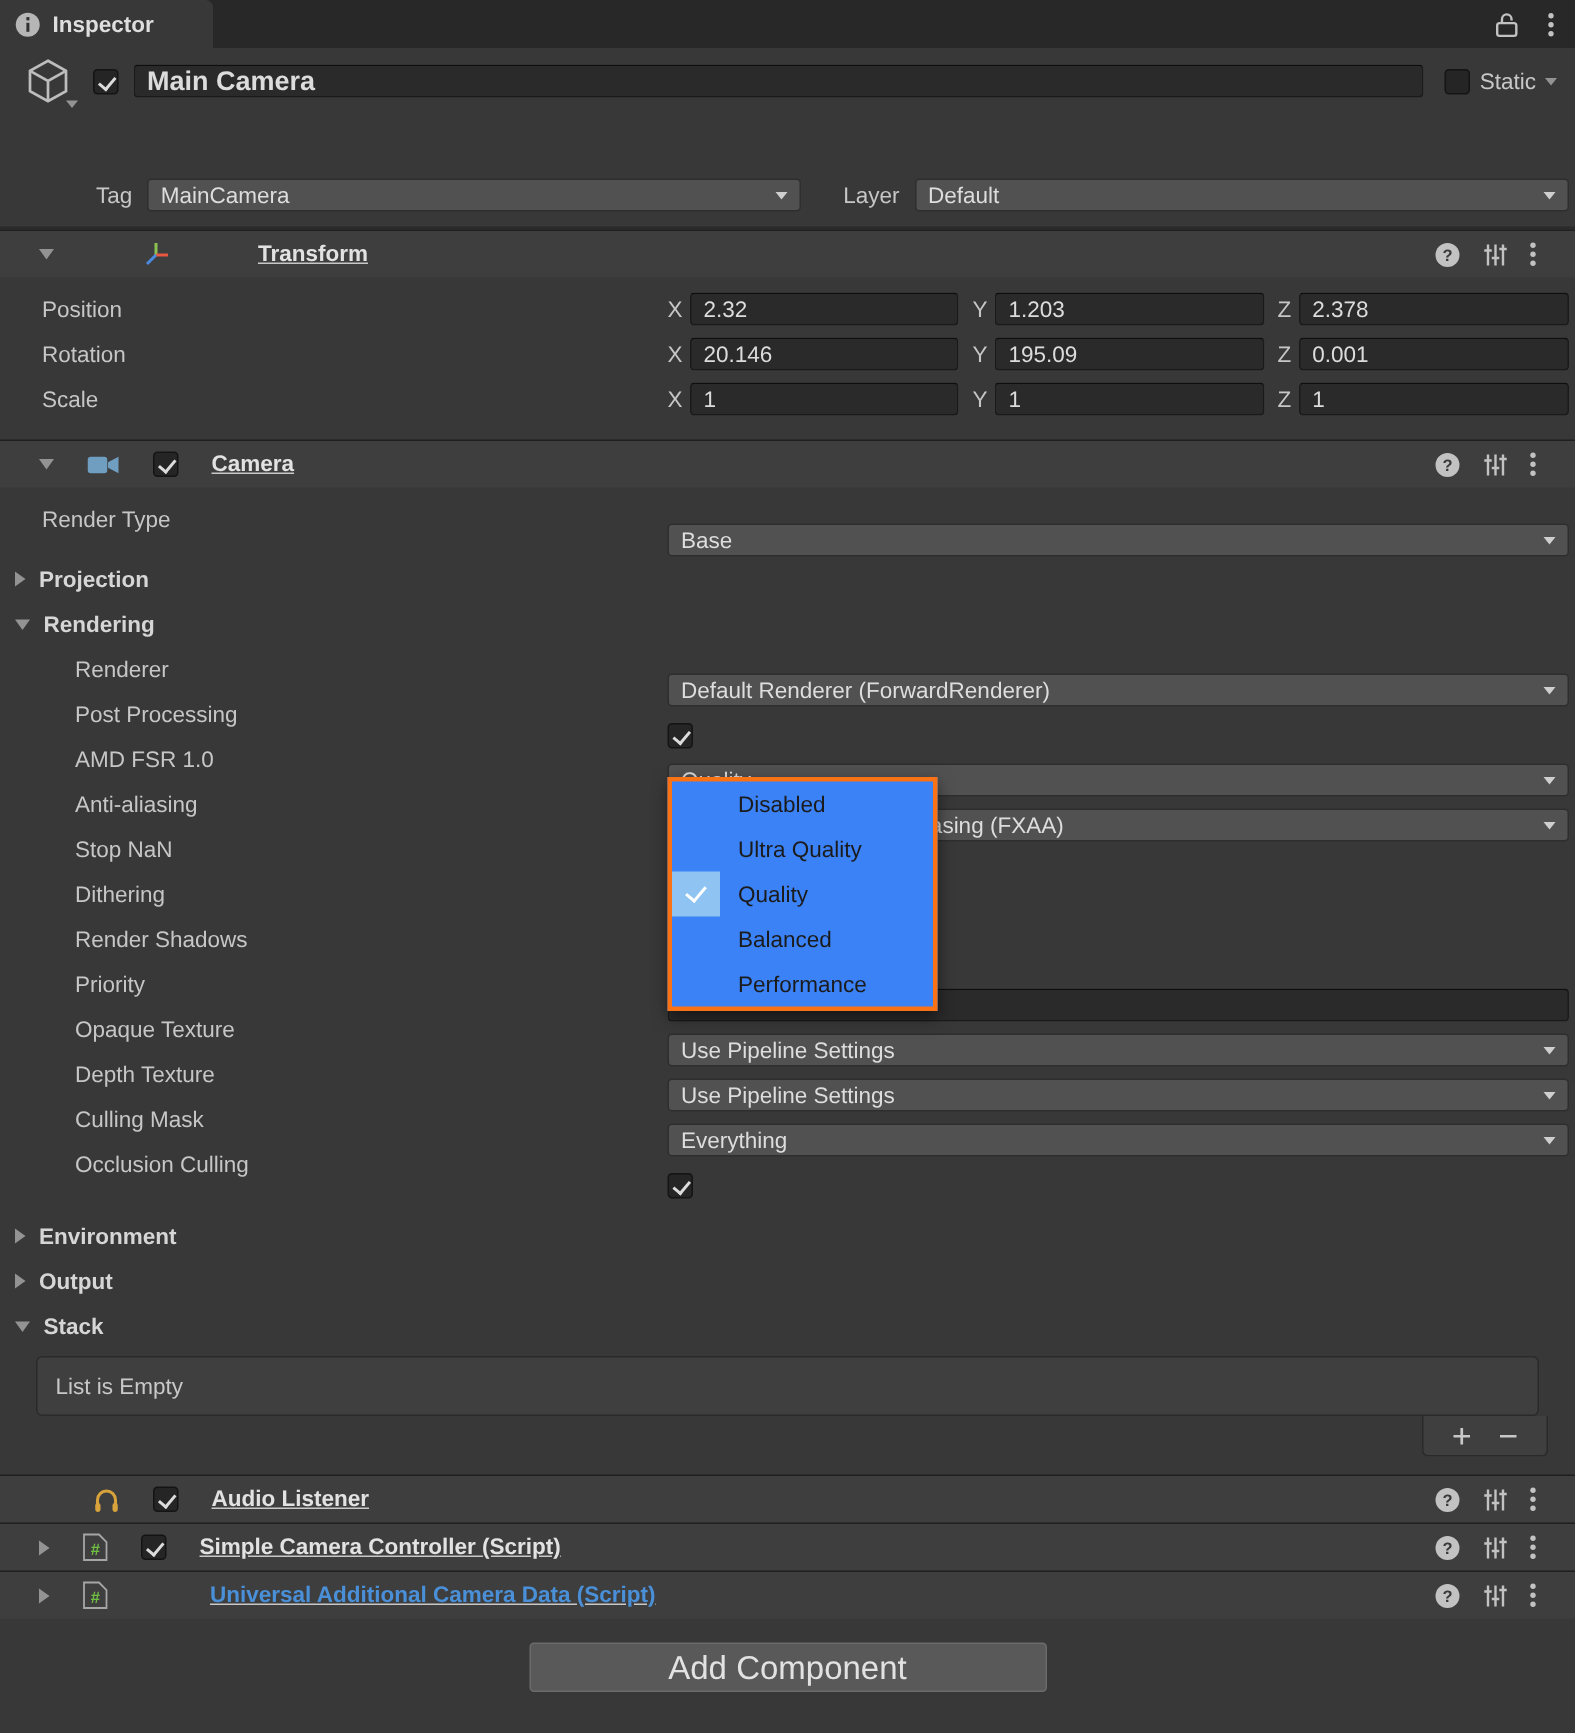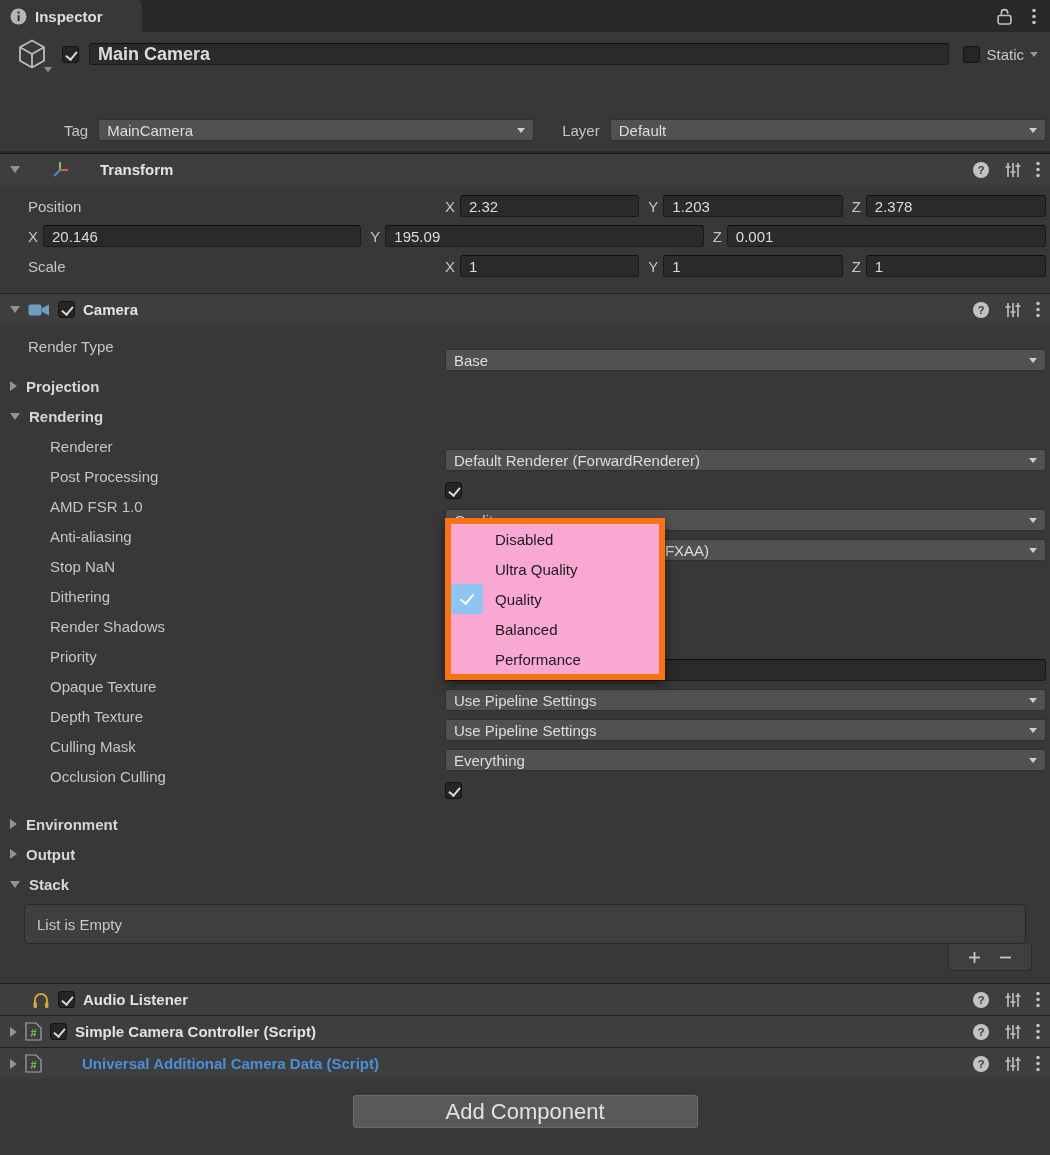--- a/index.html
+++ b/index.html
@@ -48,21 +48,21 @@
   .checkbox.checked::after { content:""; position:absolute; left:5px; top:2px; width:5px; height:9px;
               border:solid #DCDCDC; border-width:0 2px 2px 0; transform:rotate(40deg); }
   .tri-down { width:0; height:0; border-left:5px solid transparent; border-right:5px solid transparent;
               border-top:7px solid #939393; flex:0 0 auto; }
   .tri-right { width:0; height:0; border-top:5px solid transparent; border-bottom:5px solid transparent;
               border-left:7px solid #939393; flex:0 0 auto; }
   .tri-small { border-left-width:4px; border-right-width:4px; border-top-width:5px; }
 
   
   .chead { height:32px; background:#3E3E3E; border-top:1px solid #1F1F1F;
-           display:flex; align-items:center; gap:8px; padding:0 10px; }
+           display:flex; align-items:center; gap:22px; padding:0 26px;text-decoration:underline; }
   .chead .ctitle { font-weight:bold; color:#E2E2E2; }
   .chead-right { margin-left:auto; display:flex; align-items:center; gap:15px; }
   .chead .spacer24 { width:24px; flex:0 0 auto; }
   .chead .spacer14 { width:14px; flex:0 0 auto; }
   .ctitle.bluelink { color:#4A90D9; }
 
   
   .cbody { padding:6px 0 12px 0; }
   .row { display:flex; align-items:center; height:30px; padding:0 4px 0 28px; }
   .row .rlabel { flex:0 0 417px; color:#C6C6C6; white-space:nowrap; }
@@ -76,22 +76,22 @@
   .vaxis { color:#C6C6C6; flex:0 0 auto; }
   .vcomp .tfield { flex:1; min-width:0; }
 
   .foldrow { display:flex; align-items:center; height:30px; padding-left:10px; gap:9px;
              font-weight:bold; color:#D6D6D6; }
   .foldrow.gap-top { margin-top:18px; }
   .spacer10v { height:10px; }
 
   
   .crow-fsr { position:relative; }
-  .popup { position:absolute; top:27px; left:445px; width:220px; background:#f9a8d4;
-           border:6px solid #f97316; box-shadow:0 4px 10px rgba(0,0,0,0.5); z-index:30; }
+  .popup { position:absolute; top:27px; left:445px; width:180px; background:#3b82f6;
+           border:3px solid #f97316; box-shadow:0 4px 10px rgba(0,0,0,0.5); z-index:30; }
   .popup-item { height:30px; display:flex; align-items:center; color:#1B1B1B; }
   .popup-check { width:32px; height:30px; flex:0 0 auto; display:flex; align-items:center; justify-content:center; }
   .popup-item.checked .popup-check { background:#8FC3F2; }
   .popup-item.checked .popup-check::after { content:""; width:6px; height:11px; border:solid #FFFFFF;
            border-width:0 2px 2px 0; transform:rotate(40deg); margin-top:-3px; }
   .pi-label { padding-left:12px; white-space:nowrap; }
 
   
   .stack-list { margin:5px 24px 0 24px; height:40px; background:#3F3F3F; border:1px solid #2A2A2A;
                 border-radius:4px; display:flex; align-items:center; padding-left:12px; color:#C8C8C8; }
@@ -218,20 +218,21 @@
           <span class="vaxis">Y</span>
           <span class="tfield">1.203</span>
         </span>
       <span class="vcomp">
           <span class="vaxis">Z</span>
           <span class="tfield">2.378</span>
         </span>
     </div>
   </div>
   <div class="row">
+    <span class="rlabel">Rotation</span>
     <div class="vec">
       <span class="vcomp">
           <span class="vaxis">X</span>
           <span class="tfield">20.146</span>
         </span>
       <span class="vcomp">
           <span class="vaxis">Y</span>
           <span class="tfield">195.09</span>
         </span>
       <span class="vcomp">

